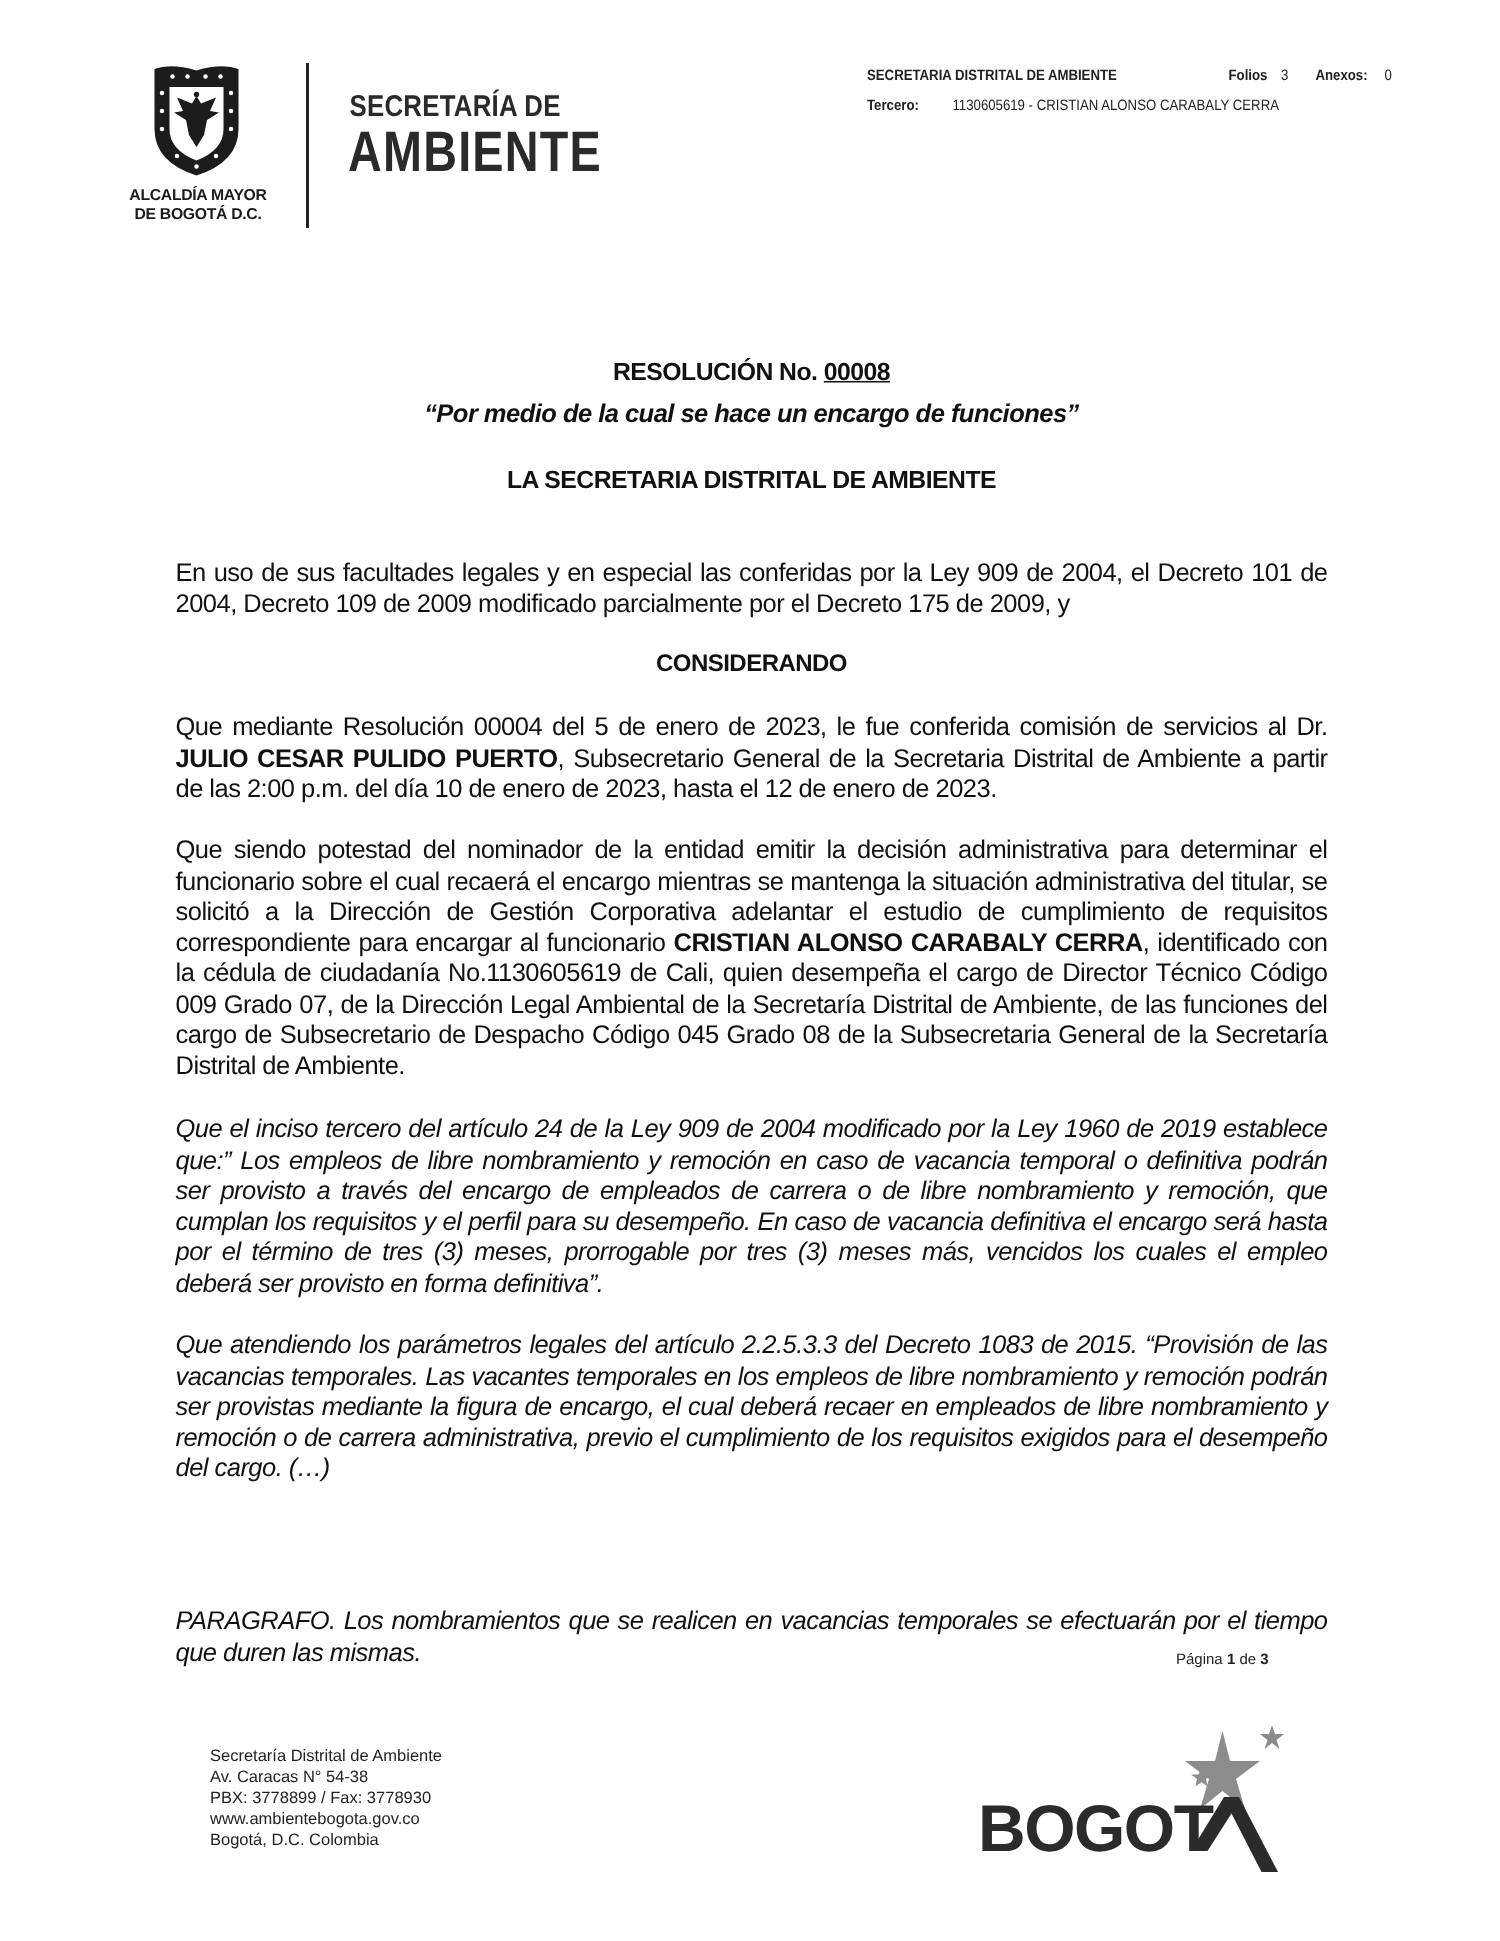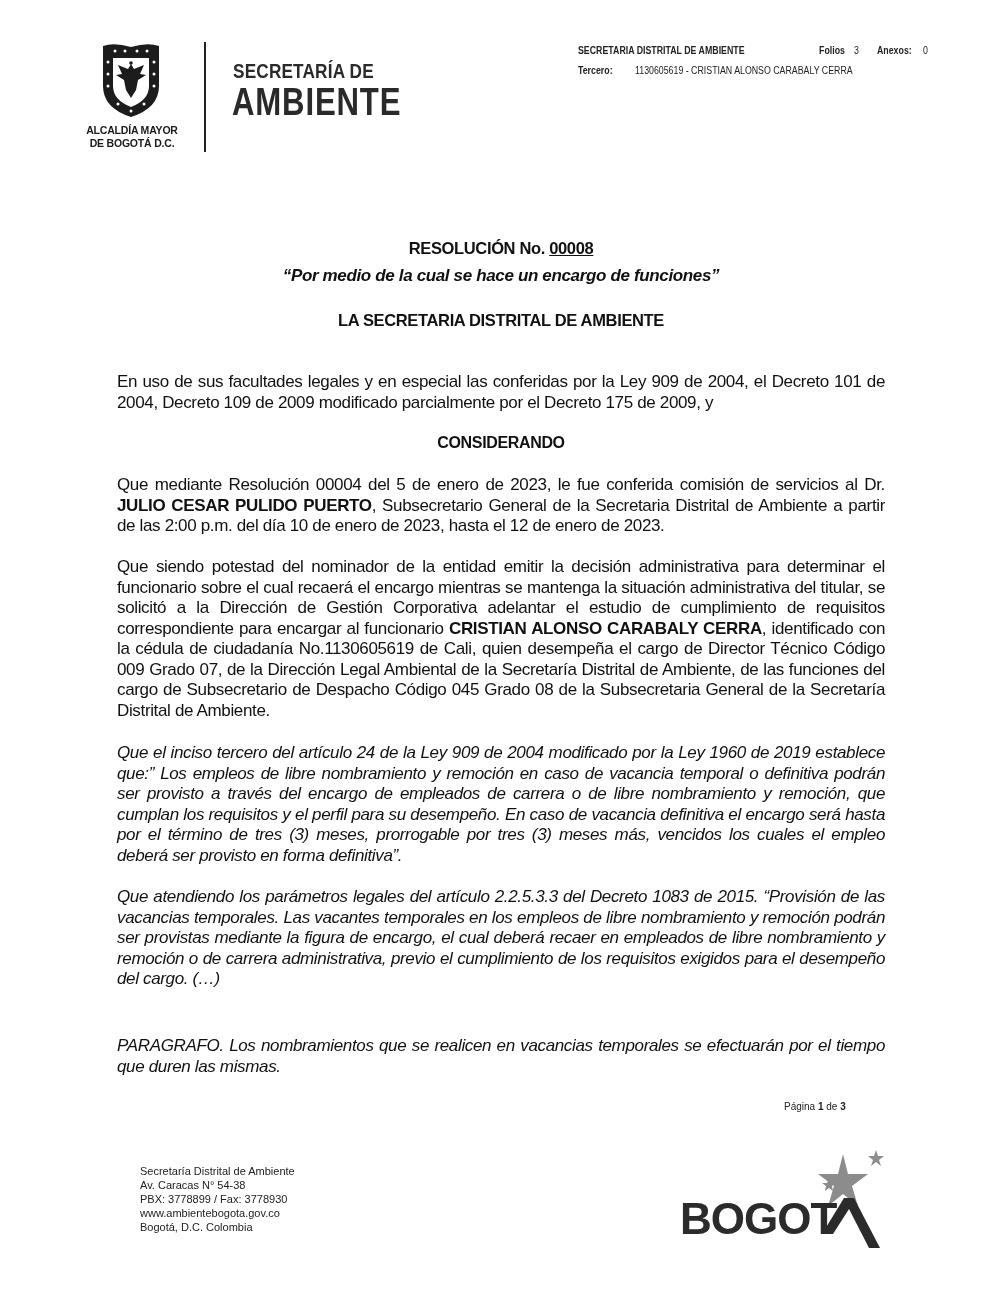--- a/index.html
+++ b/index.html
@@ -57,21 +57,21 @@
     .underline { text-decoration: underline; }
 
     
     .pagenum {
       left: 784px; top: 1101px; font-size: 10px; color: #222;
     }
     .address {
       left: 140px; top: 1164px; font-size: 11px; line-height: 14px; color: #222;
     }
     .bogota-logo {
-      left: 680px; top: 1146px; width: 205px; height: 105px;
+      left: 652px; top: 1146px; width: 205px; height: 105px;
     }
   </style>
 </head>
 <body>
 
 <div class="abs crest">
   <svg width="62" height="76" viewBox="0 0 62 76">
     <path d="M3 4 Q14 0 31 5 Q48 0 59 4 L59 44 Q59 66 31 75 Q3 66 3 44 Z" fill="#1c1c1c"></path>
     <path d="M13 16 L49 16 L49 44 Q49 58 31 65 Q13 58 13 44 Z" fill="#ffffff"></path>
 
@@ -135,21 +135,21 @@
 </div>
 
 <div class="para justify" style="top:557px;">
   <span>Que siendo potestad del nominador de la entidad emitir la decisión  administrativa para determinar el funcionario sobre el cual recaerá el encargo mientras se mantenga la situación  administrativa del titular, se solicitó a la Dirección de Gestión Corporativa adelantar el estudio de cumplimiento de requisitos correspondiente para encargar al funcionario </span><b>CRISTIAN ALONSO CARABALY CERRA</b><span>, identificado con la cédula de ciudadanía No.1130605619 de Cali, quien desempeña el cargo de Director Técnico Código 009 Grado 07, de la Dirección Legal Ambiental de la Secretaría Distrital de Ambiente, de las funciones del cargo de Subsecretario de Despacho Código 045 Grado 08 de la Subsecretaria General de  la Secretaría  Distrital de Ambiente.</span>
 </div>
 
 <div class="para justify italic" style="top:743px;">Que el inciso tercero del artículo 24 de la Ley 909 de 2004 modificado por la Ley 1960 de 2019 establece que:” Los empleos de libre nombramiento y remoción en caso de vacancia temporal o definitiva podrán ser provisto a través del encargo de empleados de carrera o de libre nombramiento y remoción, que cumplan los requisitos y el perfil para su desempeño. En caso de vacancia definitiva el encargo será hasta por el término de tres (3) meses, prorrogable por tres (3) meses más, vencidos los cuales el empleo deberá ser provisto en forma definitiva”.</div>
 
 <div class="para justify italic" style="top:887px;">Que atendiendo los parámetros legales del artículo 2.2.5.3.3 del Decreto 1083 de 2015. “Provisión de las vacancias temporales. Las vacantes temporales en los empleos de libre nombramiento y remoción podrán ser provistas mediante la figura de encargo, el cual deberá recaer en  empleados de libre nombramiento y remoción o de carrera  administrativa,  previo el cumplimiento de los requisitos exigidos para el desempeño del cargo. (…)</div>
 
-<div class="para justify italic" style="top:1036px;">PARAGRAFO. Los nombramientos que se realicen en vacancias temporales se efectuarán  por el tiempo que duren las mismas.</div>
+<div class="para justify italic" style="top:1071px;">PARAGRAFO. Los nombramientos que se realicen en vacancias temporales se efectuarán  por el tiempo que duren las mismas.</div>
 
 <div class="abs pagenum">
   <span>Página</span>
   <b>1</b>
   <span>de</span>
   <b>3</b>
 </div>
 
 <div class="abs address">
   <div>Secretaría Distrital de Ambiente</div>

